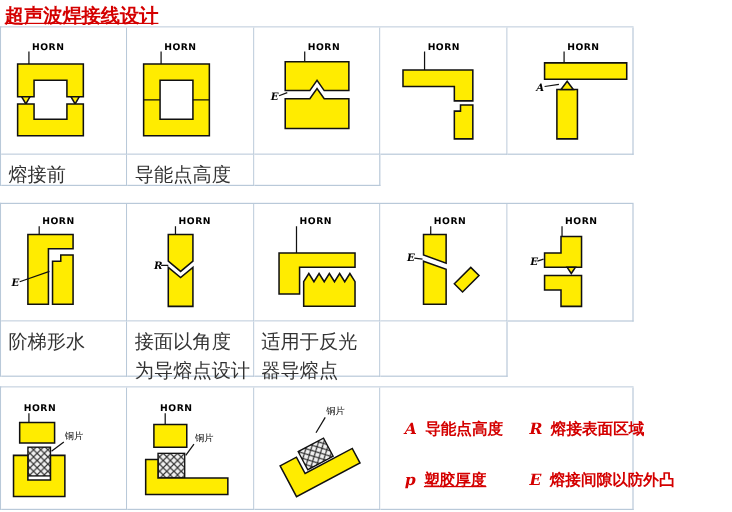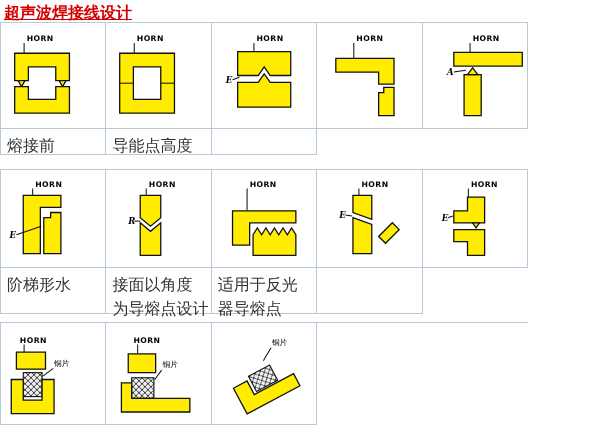--- a/index.html
+++ b/index.html
@@ -249,15 +249,31 @@
       <svg viewBox="0 0 122 102">
         <text class="plbl" x="70" y="18">铜片</text>
         <line class="thin" x1="69" y1="21" x2="60" y2="36"></line>
         <g transform="rotate(-28 58 62)">
           <path class="part" d="M26,52 H44 V70 H96 V86 H26 Z"></path>
           <rect class="hatch" x="48" y="48" width="28" height="20"></rect>
         </g>
       </svg>
     </div>
 
+    <div class="cell legend-cell">
+      <div class="legend-grid">
+        <div class="legend-item">
+          <span class="key">A</span><span>导能点高度</span>
+        </div>
+        <div class="legend-item">
+          <span class="key">R</span><span>熔接表面区域</span>
+        </div>
+        <div class="legend-item">
+          <span class="key">p</span><span class="u">塑胶厚度</span>
+        </div>
+        <div class="legend-item">
+          <span class="key">E</span><span>熔接间隙以防外凸</span>
+        </div>
+      </div>
+    </div>
   </div>
 
 </div>
 
 </body></html>

